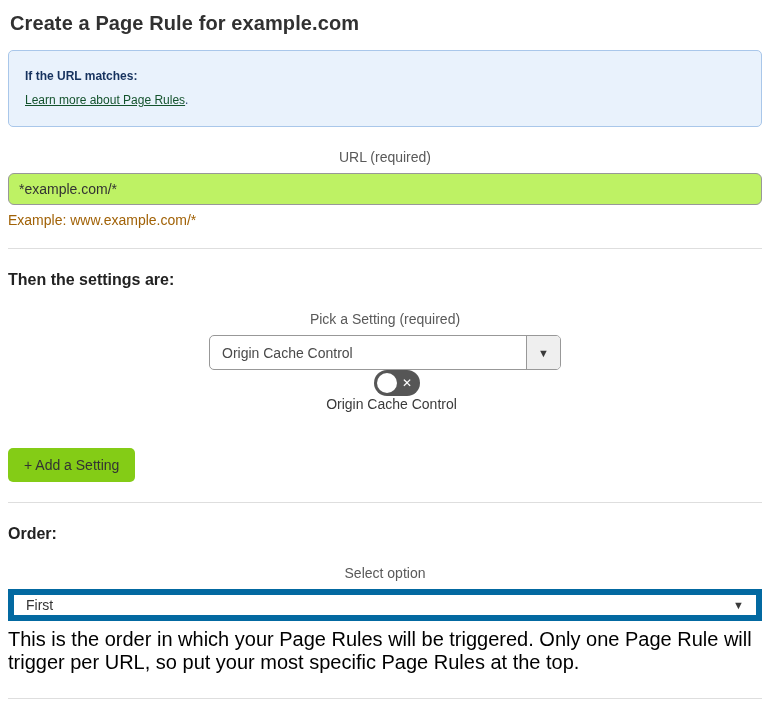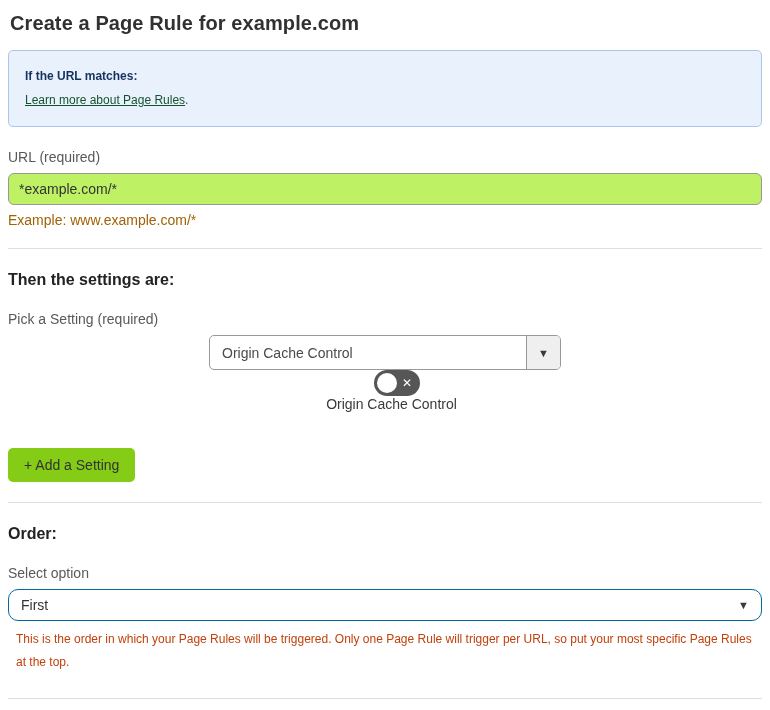--- a/index.html
+++ b/index.html
@@ -35,20 +35,21 @@
     color: #14532d;
     text-decoration: underline;
     cursor: pointer;
   }
   .info-link-suffix { color: #2d4a77; }
 
   .field-label {
     margin-top: 22px;
     font-size: 14px;
     color: #595959;
+    text-align: center;
   }
   .text-input {
     display: block;
     width: 100%;
     margin-top: 8px;
     height: 32px;
     border: 1px solid #989898;
     border-radius: 6px;
     padding: 0 10px;
     font-size: 14px;
@@ -149,41 +150,40 @@
     padding: 9px 16px;
     cursor: pointer;
     color: #333333;
     background: #84cc16;
   }
   .btn-add { margin-top: 36px; }
   .select-box {
     margin-top: 8px;
     width: 100%;
     height: 32px;
-    border: 1px solid #0369a1;
-    border-radius: 10px;
+    border: 6px solid #0369a1;
+    border-radius: 0;
     background: #ffffff;
     display: flex;
     align-items: center;
     justify-content: space-between;
     padding: 0 12px;
     font-size: 14px;
     color: #333333;
     cursor: pointer;
   }
   .select-box .caret {
     font-size: 11px;
     color: #3a3a3a;
   }
   .order-helper {
     margin-top: 7px;
-    font-size: 12px;
+    font-size: 20px;
     line-height: 23px;
-    color: #c2410c;
-    margin-left: 8px;
+    color: #000000;
   }
   .footer-divider { margin-top: 24px; }
 </style>
 </head>
 <body>
 
 
 
 <h1 class="page-title">Create a Page Rule for example.com</h1>
 

